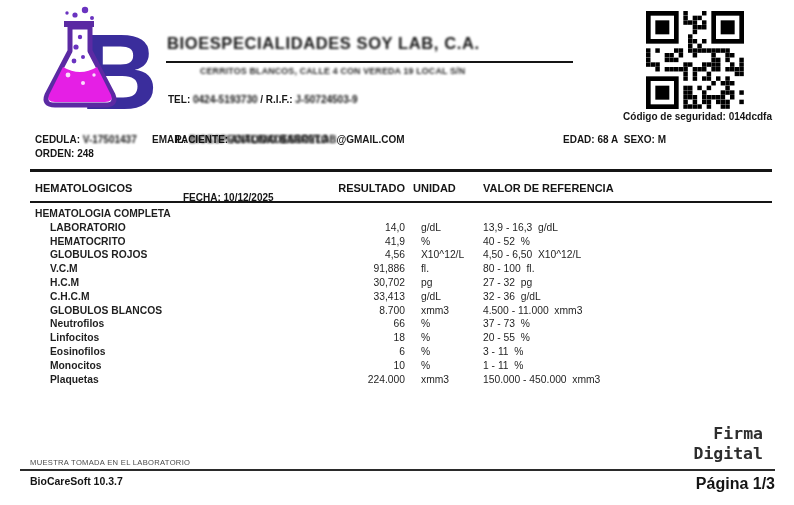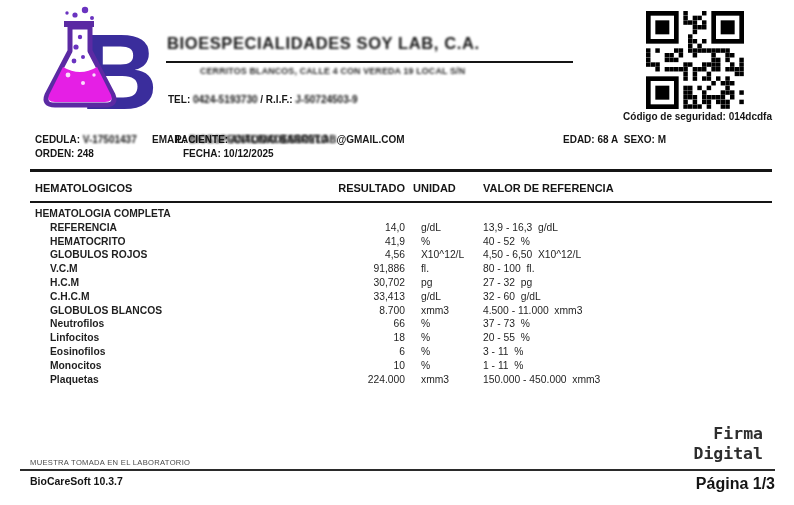--- a/index.html
+++ b/index.html
@@ -20,21 +20,21 @@
   .contact{font-size:10px;font-weight:bold;color:#191919;}
   .tel-line{left:168px;top:94px;}
   .email-line{left:152px;top:108px;margin-top:26px;}
   
   .qr{left:646px;top:11px;width:98px;height:98px;}
   .seccode{left:480px;top:111px;width:292px;text-align:right;font-size:10px;font-weight:bold;color:#161616;}
   
   .pinfo{font-size:10px;font-weight:bold;color:#161616;line-height:13px;}
   .r1{top:133px;} .r2{top:147px;}
   .c-cedula{left:35px;} .c-paciente{left:175px;} .c-edad{left:563px;}
-  .c-orden{left:35px;} .c-fecha{left:183px;}
+  .c-orden{left:35px;} .c-fecha{left:183px;margin-top:44px;}
   
   .rule-top{left:30px;top:169px;width:742px;height:2.6px;}
   .thead{left:30px;top:182px;width:745px;display:grid;grid-template-columns:305px 70px 78px 1fr;font-size:11px;font-weight:bold;color:#161616;}
   .thead .h-analyte{padding-left:5px;}
   .thead .h-result{text-align:right;}
   .thead .h-unit{padding-left:8px;}
   .rule-head{left:30px;top:201px;width:742px;height:2px;}
   .tbody{left:30px;top:207px;width:745px;}
   .trow{display:grid;grid-template-columns:305px 70px 78px 1fr;height:13.8px;line-height:13.8px;font-size:10.3px;color:#1f1f1f;}
   .trow .c-name{font-weight:bold;padding-left:20px;white-space:nowrap;}
@@ -260,21 +260,21 @@
 
 <div class="abs tbody">
   <div class="trow section">
     <span class="c-name">HEMATOLOGIA COMPLETA</span>
     <span class="c-res"></span>
       <span class="c-unit"></span>
       <span class="c-ref"></span>
   </div>
 
   <div class="trow">
-    <span class="c-name">REFERENCIA</span>
+    <span class="c-name">LABORATORIO</span>
     <span class="c-res">14,0</span>
     <span class="c-unit">g/dL</span>
     <span class="c-ref">13,9 - 16,3  g/dL</span>
   </div>
   <div class="trow">
     <span class="c-name">HEMATOCRITO</span>
     <span class="c-res">41,9</span>
     <span class="c-unit">%</span>
     <span class="c-ref">40 - 52  %</span>
   </div>
@@ -293,21 +293,21 @@
   <div class="trow">
     <span class="c-name">H.C.M</span>
     <span class="c-res">30,702</span>
     <span class="c-unit">pg</span>
     <span class="c-ref">27 - 32  pg</span>
   </div>
   <div class="trow">
     <span class="c-name">C.H.C.M</span>
     <span class="c-res">33,413</span>
     <span class="c-unit">g/dL</span>
-    <span class="c-ref">32 - 60  g/dL</span>
+    <span class="c-ref">32 - 36  g/dL</span>
   </div>
   <div class="trow">
     <span class="c-name">GLOBULOS BLANCOS</span>
     <span class="c-res">8.700</span>
     <span class="c-unit">xmm3</span>
     <span class="c-ref">4.500 - 11.000  xmm3</span>
   </div>
   <div class="trow">
     <span class="c-name">Neutrofilos</span>
     <span class="c-res">66</span>

